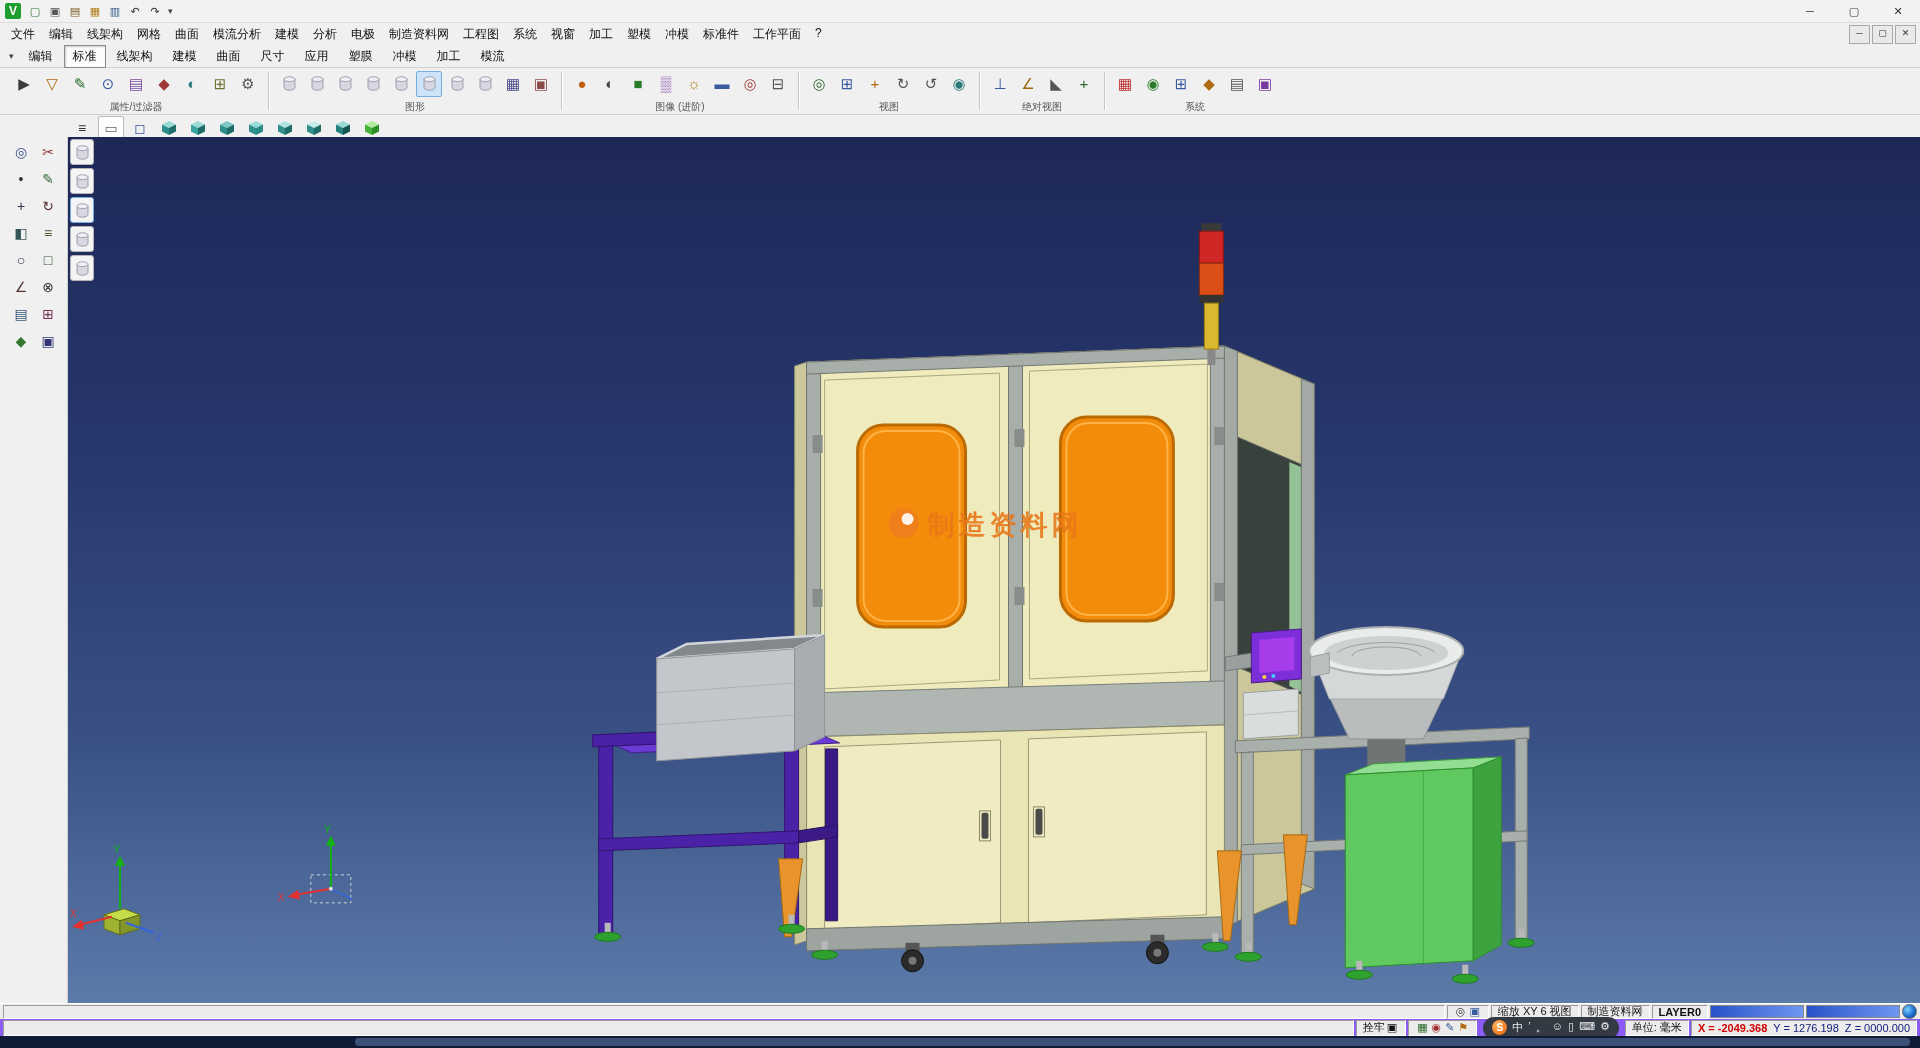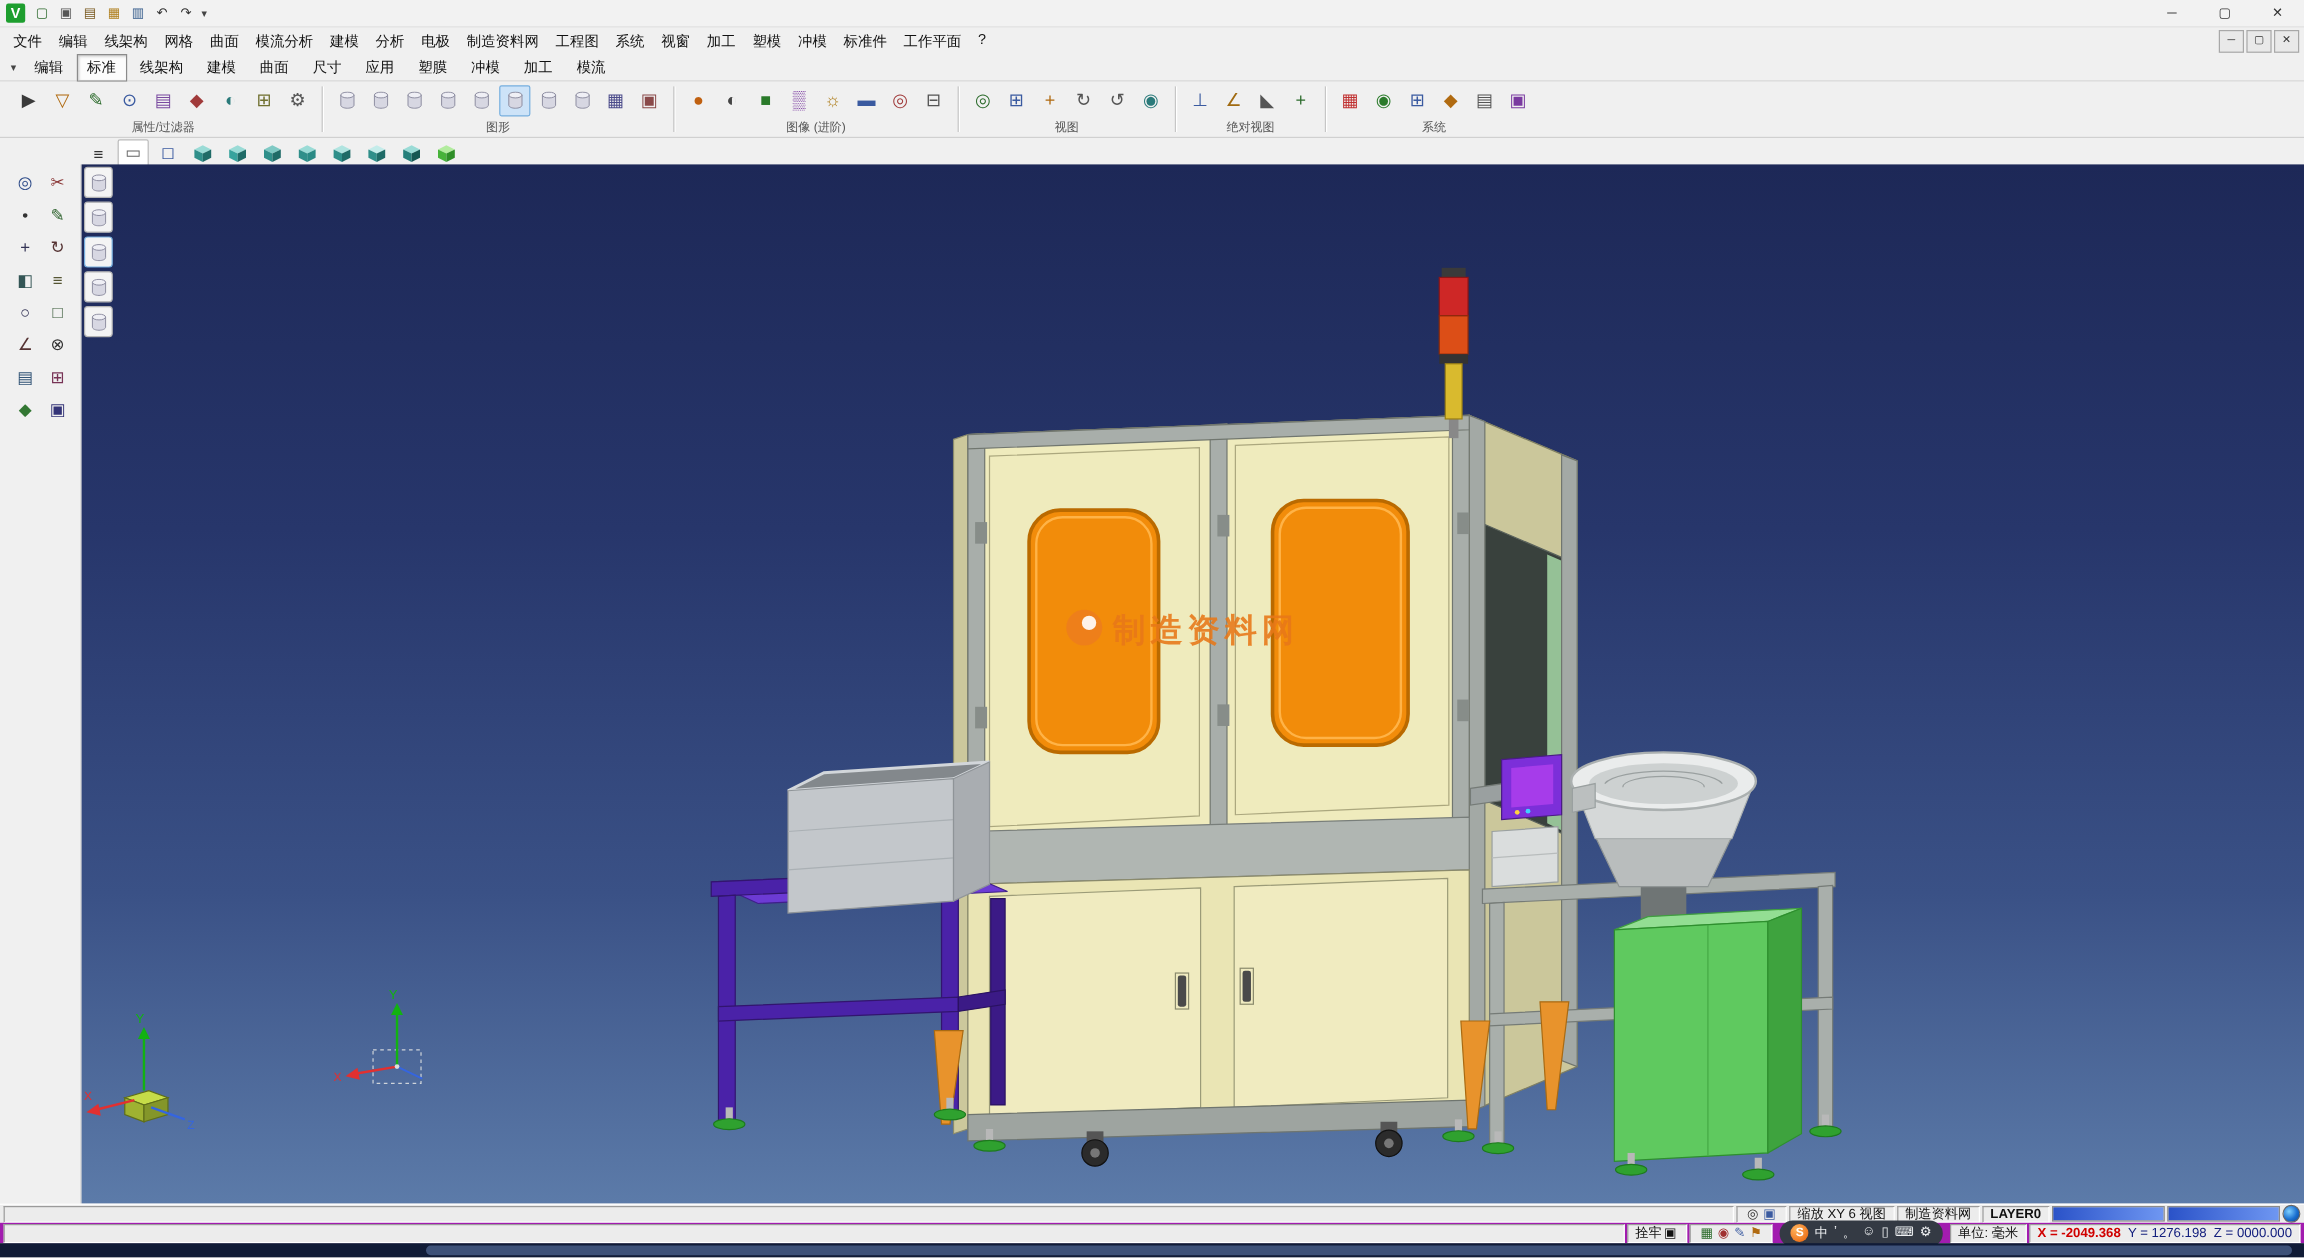--- a/index.html
+++ b/index.html
@@ -44,21 +44,21 @@
                grid-template-columns:24px 24px;gap:3px;justify-content:center;align-content:start;padding-top:3px;}
   .lefttoolbar .icon{width:24px;height:22px;font-size:14px;display:inline-flex;align-items:center;justify-content:center;border:1px solid transparent;border-radius:2px;}
   .viewport{flex:1;position:relative;overflow:hidden;
             background:linear-gradient(180deg,#1d2857 0%,#27366b 35%,#3a5186 70%,#5c7ba9 100%);}
   .pinstrip{position:absolute;left:2px;top:2px;display:flex;flex-direction:column;gap:3px;z-index:3;}
   .pinstrip .icon{width:22px;height:24px;background:#f4f4f4;border:1px solid #b5b5b5;border-radius:3px;display:inline-flex;align-items:center;justify-content:center;}
   svg.model{position:absolute;inset:0;width:100%;height:100%;display:block;}
   
   .status1{position:absolute;bottom:29px;left:0;right:0;height:15px;background:#ececec;border-top:1px solid #fff;
            display:flex;align-items:center;gap:2px;padding:0 3px;}
-  .status2{position:absolute;bottom:12px;left:0;right:0;height:17px;background:#a21caf;
+  .status2{position:absolute;bottom:12px;left:0;right:0;height:17px;background:#8b5cf6;
            display:flex;align-items:center;gap:2px;padding:0 3px;}
   .seg{border:1px solid;border-color:#9b9b9b #ffffff #ffffff #9b9b9b;background:#ececec;
        font-size:11px;padding:0 6px;white-space:nowrap;display:flex;align-items:center;height:12px;}
   .status2 .seg{height:14px;}
   .seg.grow{flex:1;}
   .seg.bold{font-weight:bold;}
   .seg .icon{font-size:11px;margin:0 2px;}
   .progress{width:92px;height:11px;border:1px solid #8a8a8a;background:linear-gradient(90deg,#2a52c8,#6f97f2);}
   .globe{width:13px;height:13px;border-radius:50%;background:radial-gradient(circle at 35% 35%,#7fd0ff,#1a6fd0 55%,#0c3f8a);border:1px solid #666;}
   .coord-x{color:#d00000;font-weight:bold;margin-right:6px;}

